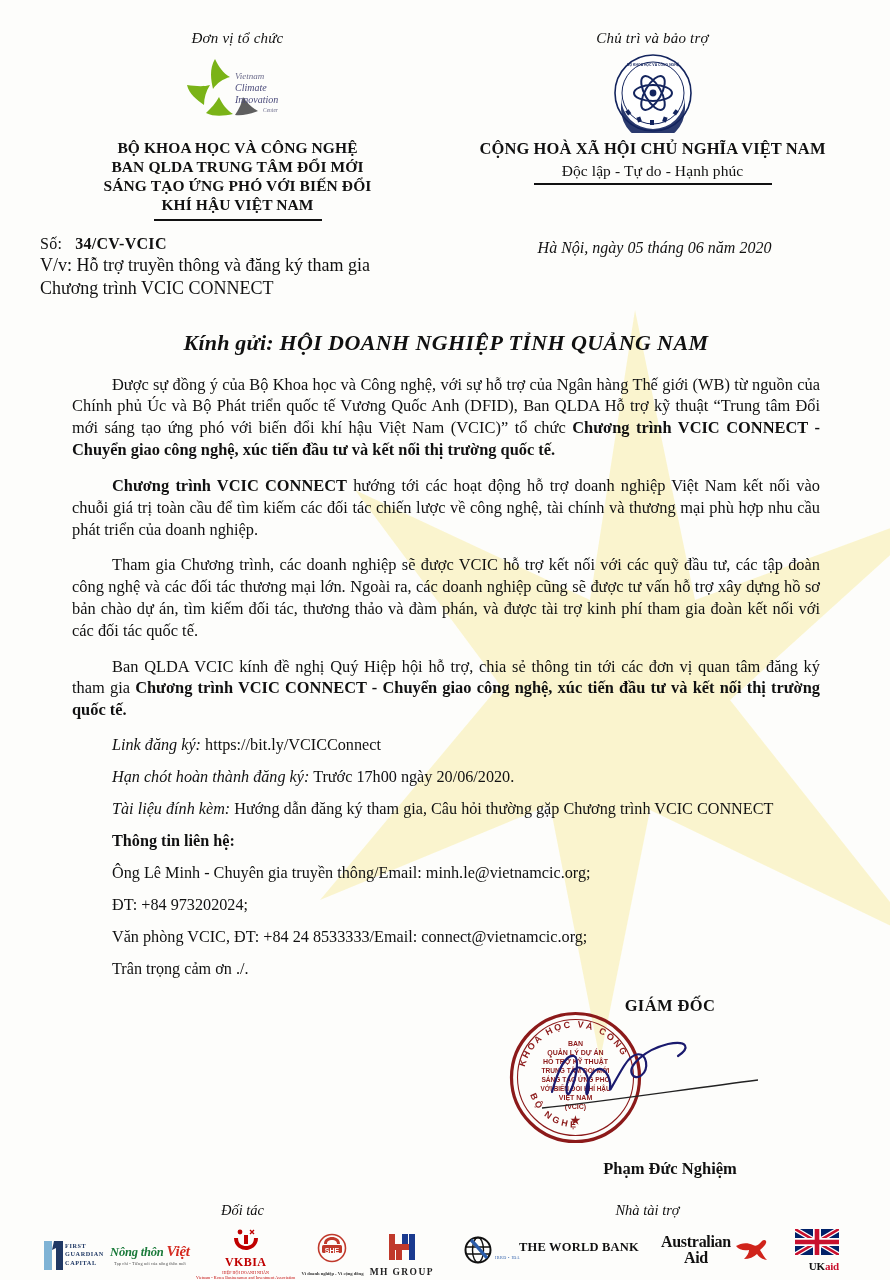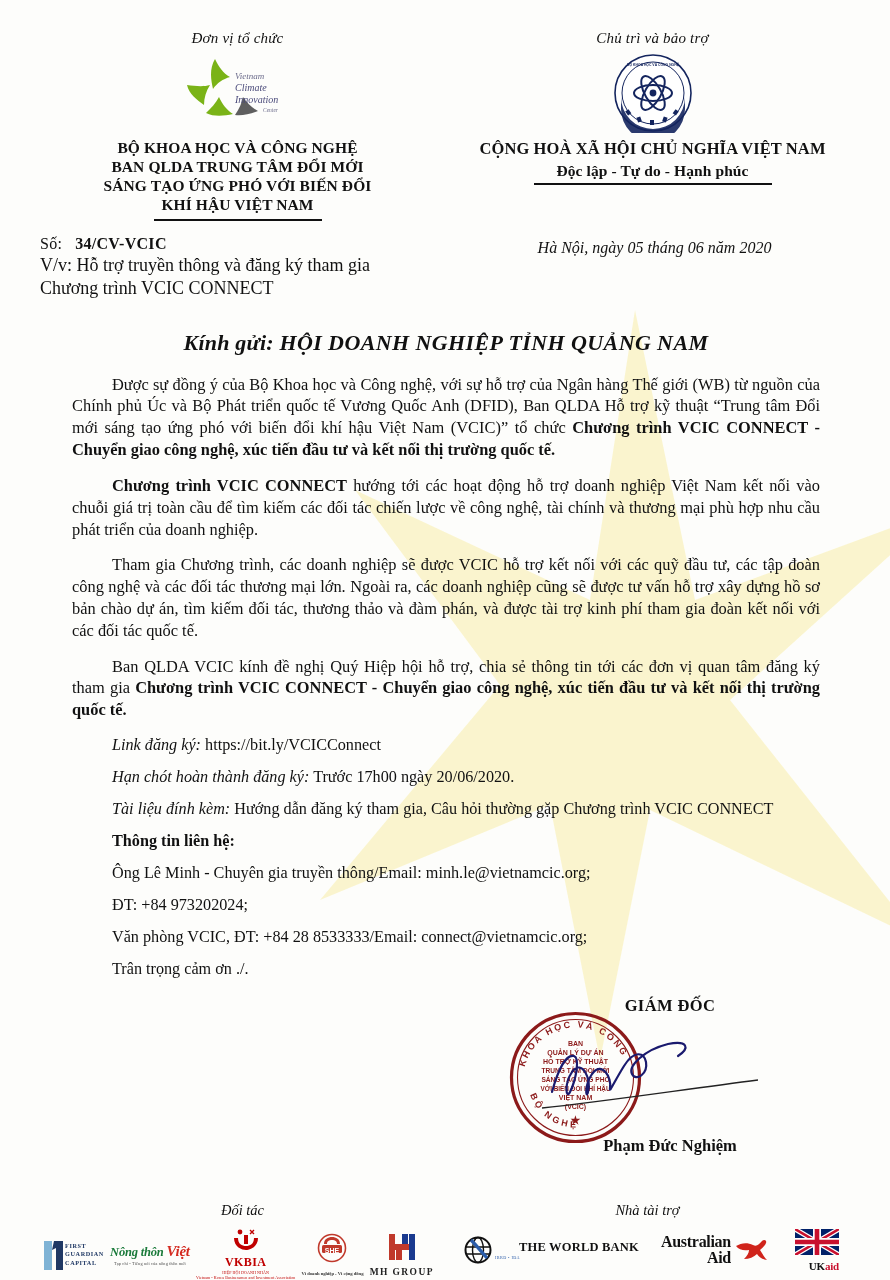--- a/index.html
+++ b/index.html
@@ -80,21 +80,21 @@
     background: #111;
     margin: 4px auto 0 auto;
   }
   .nation-title {
     font-weight: bold;
     font-size: 16.5px;
     line-height: 1.25;
     letter-spacing: .1px;
   }
   .nation-sub {
-    font-weight: bold;
+    font-weight: normal;
     font-size: 15.5px;
     margin-top: 1px;
   }
   .nation-title .rule {
     width: 238px;
     height: 2px;
     background: #111;
     margin: 3px auto 0 auto;
   }
 
@@ -174,21 +174,21 @@
     top: 4px;
     width: 230px;
     text-align: center;
     font-weight: bold;
     font-size: 16.5px;
     letter-spacing: .4px;
   }
   .sig-name {
     position: absolute;
     left: 545px;
-    top: 144px;
+    top: 167px;
     width: 250px;
     text-align: center;
     font-weight: bold;
     font-size: 16.5px;
   }
   .stamp {
     position: absolute;
     left: 508px;
     top: 18px;
     width: 135px;
@@ -288,21 +288,21 @@
   .wb-sub {
     font-size: 4.2px;
     color: #2a5caa;
     letter-spacing: .4px;
   }
   .aus-text {
     font-size: 16px;
     font-weight: bold;
     line-height: 1.0;
     color: #111;
-    text-align: right;
+    text-align: center;
     letter-spacing: -.3px;
   }
   .ukaid-text {
     font-size: 11px;
     font-weight: bold;
     letter-spacing: -.2px;
     margin-top: 1px;
     text-align: right;
   }
   .ukaid-text .uk { color: #111; }
@@ -438,21 +438,21 @@
       <i>Tài liệu đính kèm:</i>
       <span>Hướng dẫn đăng ký tham gia, Câu hỏi thường gặp Chương trình VCIC CONNECT</span>
     </div>
 
     <div class="infoline">
       <b>Thông tin liên hệ:</b>
     </div>
 
     <div class="infoline">Ông Lê Minh - Chuyên gia truyền thông/Email: minh.le@vietnamcic.org;</div>
     <div class="infoline">ĐT: +84 973202024;</div>
-    <div class="infoline">Văn phòng VCIC, ĐT: +84 28 8533333/Email: connect@vietnamcic.org;</div>
+    <div class="infoline">Văn phòng VCIC, ĐT: +84 24 8533333/Email: connect@vietnamcic.org;</div>
     <div class="infoline">Trân trọng cảm ơn ./.</div>
   </div>
 
   <div class="sig-area">
     <div class="sig-title">GIÁM ĐỐC</div>
 
     <svg class="stamp" viewBox="0 0 135 135" aria-hidden="true">
       <circle cx="67.5" cy="67.5" r="64" fill="none" stroke="#8c1a1a" stroke-width="3.2"></circle>
       <circle cx="67.5" cy="67.5" r="58" fill="none" stroke="#8c1a1a" stroke-width="1.1"></circle>
       <defs>

